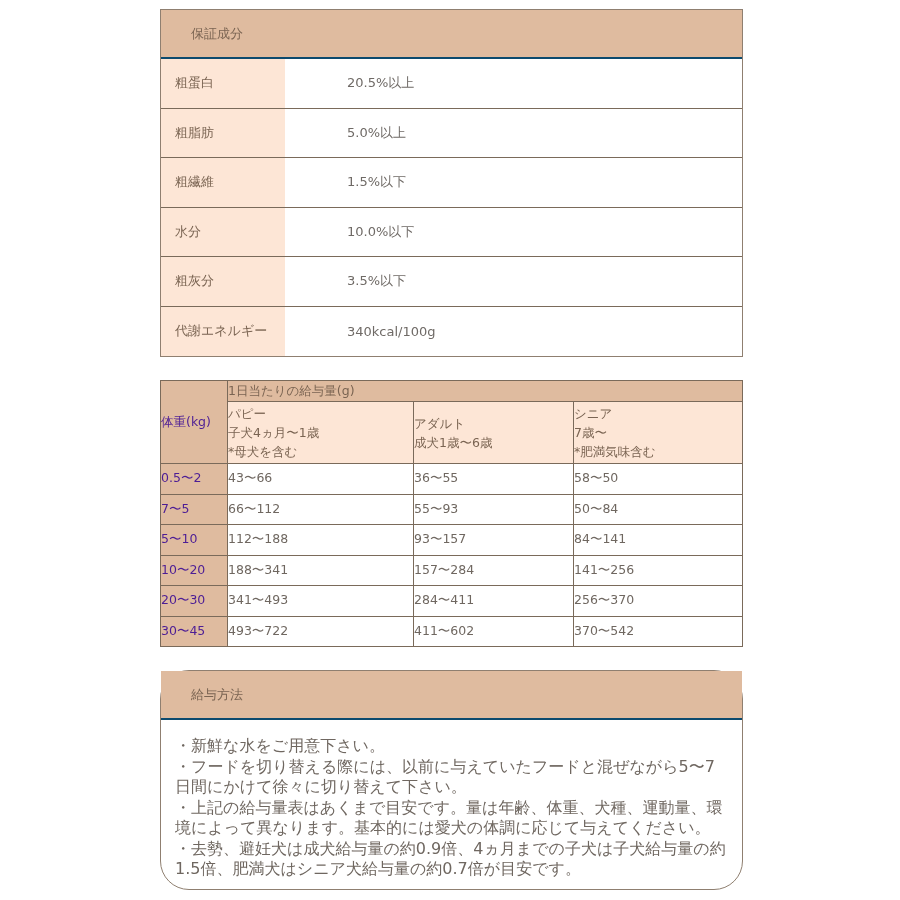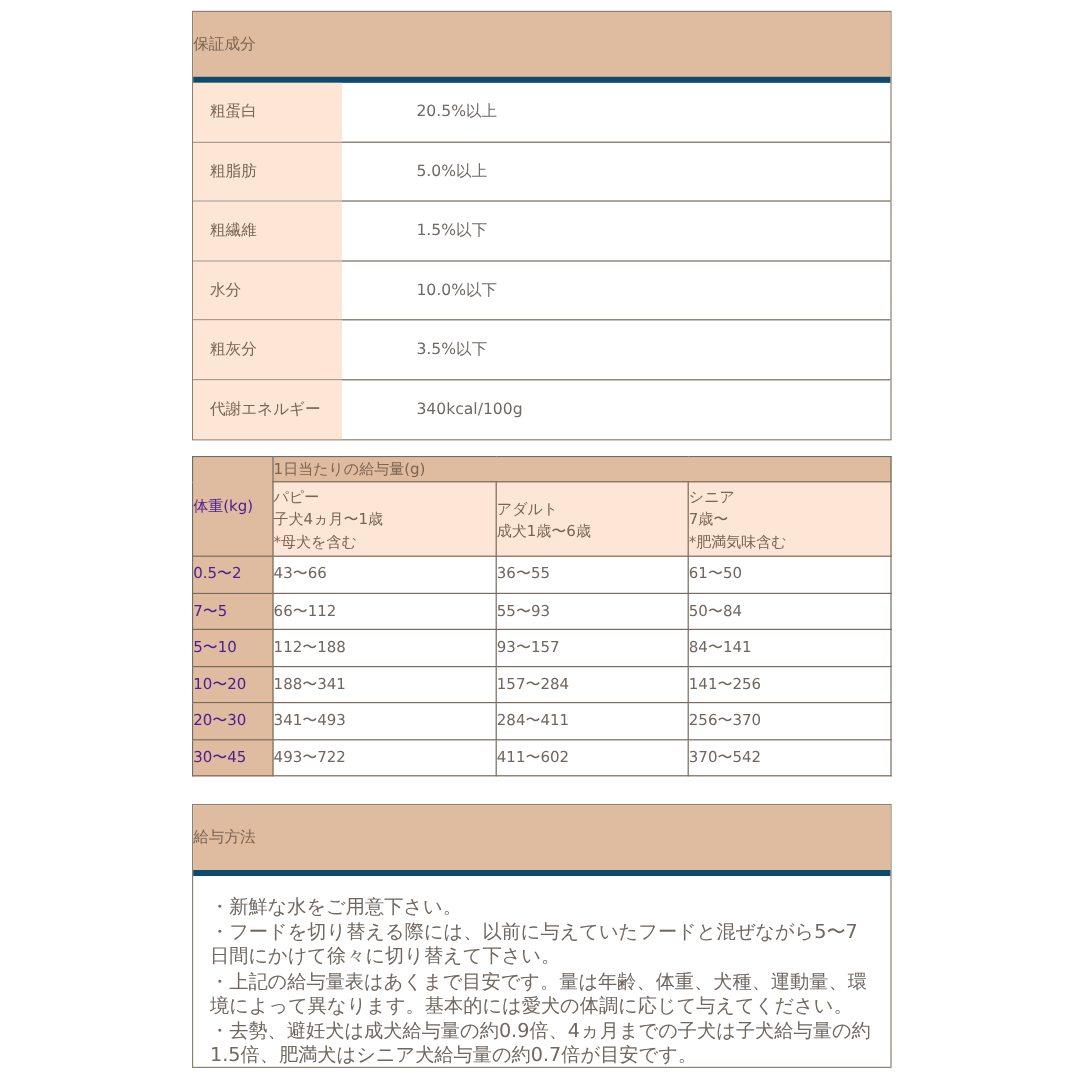--- a/index.html
+++ b/index.html
@@ -1,18 +1,18 @@
 <!DOCTYPE html>
 <html><head>
 <meta charset="utf-8">
 <style>
   * { box-sizing: border-box; margin: 0; padding: 0; }
   body { width: 900px; height: 900px; background: #ffffff; font-family: "DejaVu Sans", sans-serif; color: #7a6b5e; font-size: 13px; position: relative; overflow: hidden; }
   .box { position: absolute; left: 160px; width: 583px; border: 1px solid #8f7f70; background: #fff; }
-  .hdr { background: #dfbb9f; height: 59px; border-bottom: 5px solid #0c4a6e; padding-left: 0; display: flex; align-items: center; font-size: 13px; color: #7a6452; }
+  .hdr { background: #dfbb9f; height: 49px; border-bottom: 2px solid #0c4a6e; padding-left: 30px; display: flex; align-items: center; font-size: 13px; color: #7a6452; }
   .srow { display: flex; height: 49.5px; border-bottom: 1px solid #7a6a5a; gap: 48px; }
   .srow:last-child { border-bottom: none; }
   .slabel { width: 124px; background: #fde6d6; padding-left: 14px; display: flex; align-items: center; color: #7a6452; }
   .sval { flex: 1; padding-left: 14px; display: flex; align-items: center; color: #6f6a66; }
   table.feed { position: absolute; left: 160px; top: 380px; width: 583px; border-collapse: collapse; font-size: 12.5px; color: #6f6760; }
   table.feed td, table.feed th { border: 1px solid #7a6a5a; text-align: left; font-weight: normal; }
   table.feed { border: 1px solid #8f7f70; }
   .wcol { background: #dfbb9f; color: #4c1d95; width: 67px; }
   .topcap { background: #dfbb9f; color: #7a6452; height: 21px; }
   .subh { background: #fde6d6; color: #7a6452; line-height: 19px; height: 62px; }
@@ -70,21 +70,21 @@
     <th class="subh">
       <div>シニア</div>
       <div>7歳〜</div>
       <div>*肥満気味含む</div>
     </th>
   </tr>
   <tr class="drow">
     <td class="wcol">0.5〜2</td>
     <td>43〜66</td>
     <td>36〜55</td>
-    <td>61〜50</td>
+    <td>58〜50</td>
   </tr>
   <tr class="drow">
     <td class="wcol">7〜5</td>
     <td>66〜112</td>
     <td>55〜93</td>
     <td>50〜84</td>
   </tr>
   <tr class="drow">
     <td class="wcol">5〜10</td>
     <td>112〜188</td>
@@ -105,21 +105,21 @@
   </tr>
   <tr class="drow">
     <td class="wcol">30〜45</td>
     <td>493〜722</td>
     <td>411〜602</td>
     <td>370〜542</td>
   </tr>
 </tbody>
   </table>
 
-<div class="box" style="top:670px; height:220px;">
+<div class="box" style="top:670px; height:220px;border-radius:29px;">
   <div class="hdr">給与方法</div>
   <div class="notes">
     <div>・新鮮な水をご用意下さい。</div>
     <div>・フードを切り替える際には、以前に与えていたフードと混ぜながら5〜7日間にかけて徐々に切り替えて下さい。</div>
     <div>・上記の給与量表はあくまで目安です。量は年齢、体重、犬種、運動量、環境によって異なります。基本的には愛犬の体調に応じて与えてください。</div>
     <div>・去勢、避妊犬は成犬給与量の約0.9倍、4ヵ月までの子犬は子犬給与量の約1.5倍、肥満犬はシニア犬給与量の約0.7倍が目安です。</div>
   </div>
 </div>
 
 </body></html>

